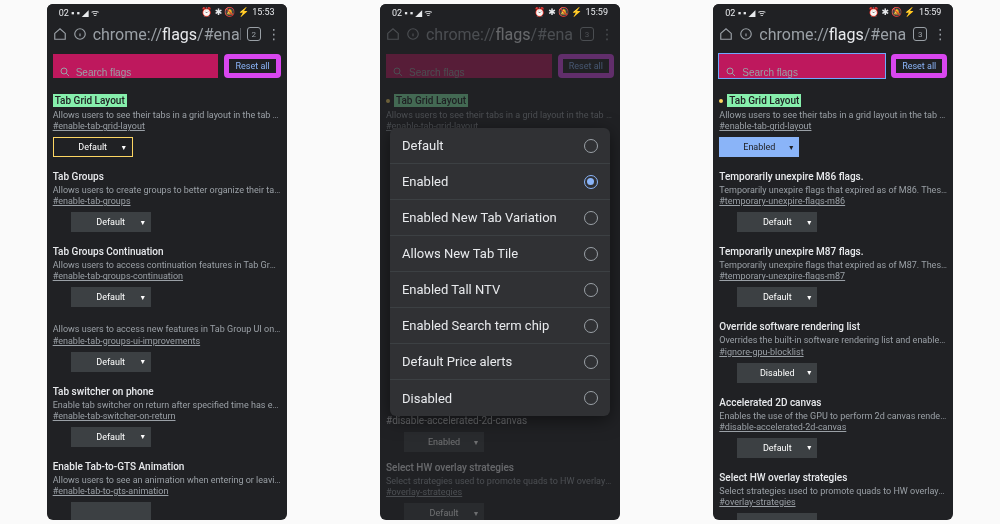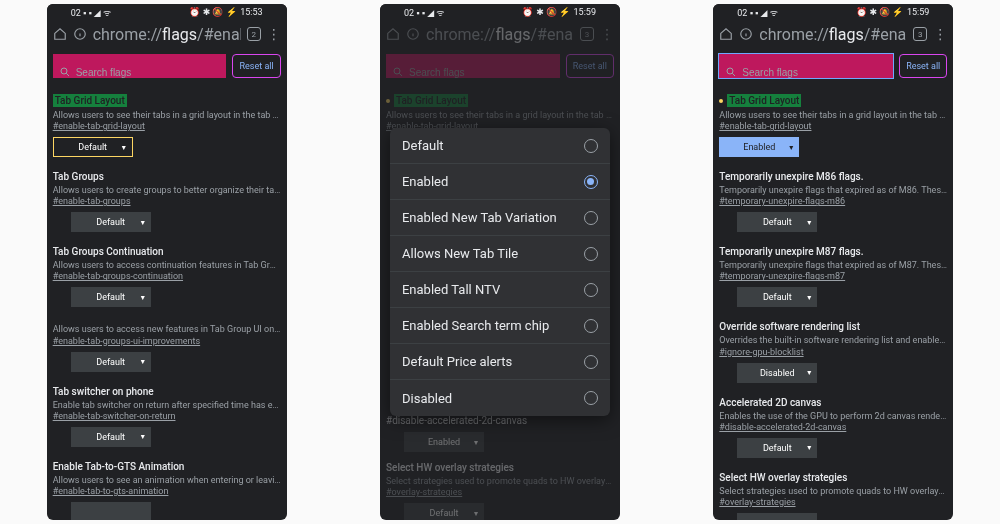--- a/index.html
+++ b/index.html
@@ -25,21 +25,21 @@
     flex-direction: column;
     position: relative;
   }
   .phone.dimmed > *:not(.modal):not(.statusbar) { opacity: 0.35; }
   
   .statusbar {
     height: 16px;
     display: flex;
     justify-content: space-between;
     align-items: center;
-    padding: 0 24px;
+    padding: 0 12px;
     font-size: 9px;
     color: #e8eaed;
     background: #202124;
   }
   .statusbar .right { display: flex; align-items: center; gap: 3px; }
   
   .toolbar {
     height: 28px;
     display: flex;
     align-items: center;
@@ -89,21 +89,21 @@
     flex:1;
     background:transparent;
     border:none;
     color:#e8eaed;
     font-size:10px;
     outline:none;
   }
   .searchbox input::placeholder { color:#9aa0a6; }
   .resetall {
     height:24px;
-    border:1px solid #d946ef;
+    border:5px solid #d946ef;
     border-radius:4px;
     color:#8ab4f8;
     font-size:9px;
     padding:0 6px;
     background:transparent;
     display:flex;align-items:center;
   }
   .content {
     flex: 1;
     overflow: hidden;
@@ -111,21 +111,21 @@
   }
   .flag {
     padding: 10px 0 4px 0;
   }
   .flag .title {
     font-size: 10px;
     font-weight: 500;
     color: #e8eaed;
   }
   .flag .title.hl {
-    background: #15803d;
+    background: #86efac;
     color: #202124;
     padding: 1px 2px;
     display: inline-block;
   }
   .flag .subtitle {
     font-size: 9px;
     color: #9aa0a6;
     line-height: 1.35;
     margin-top: 2px;
     white-space: nowrap;

